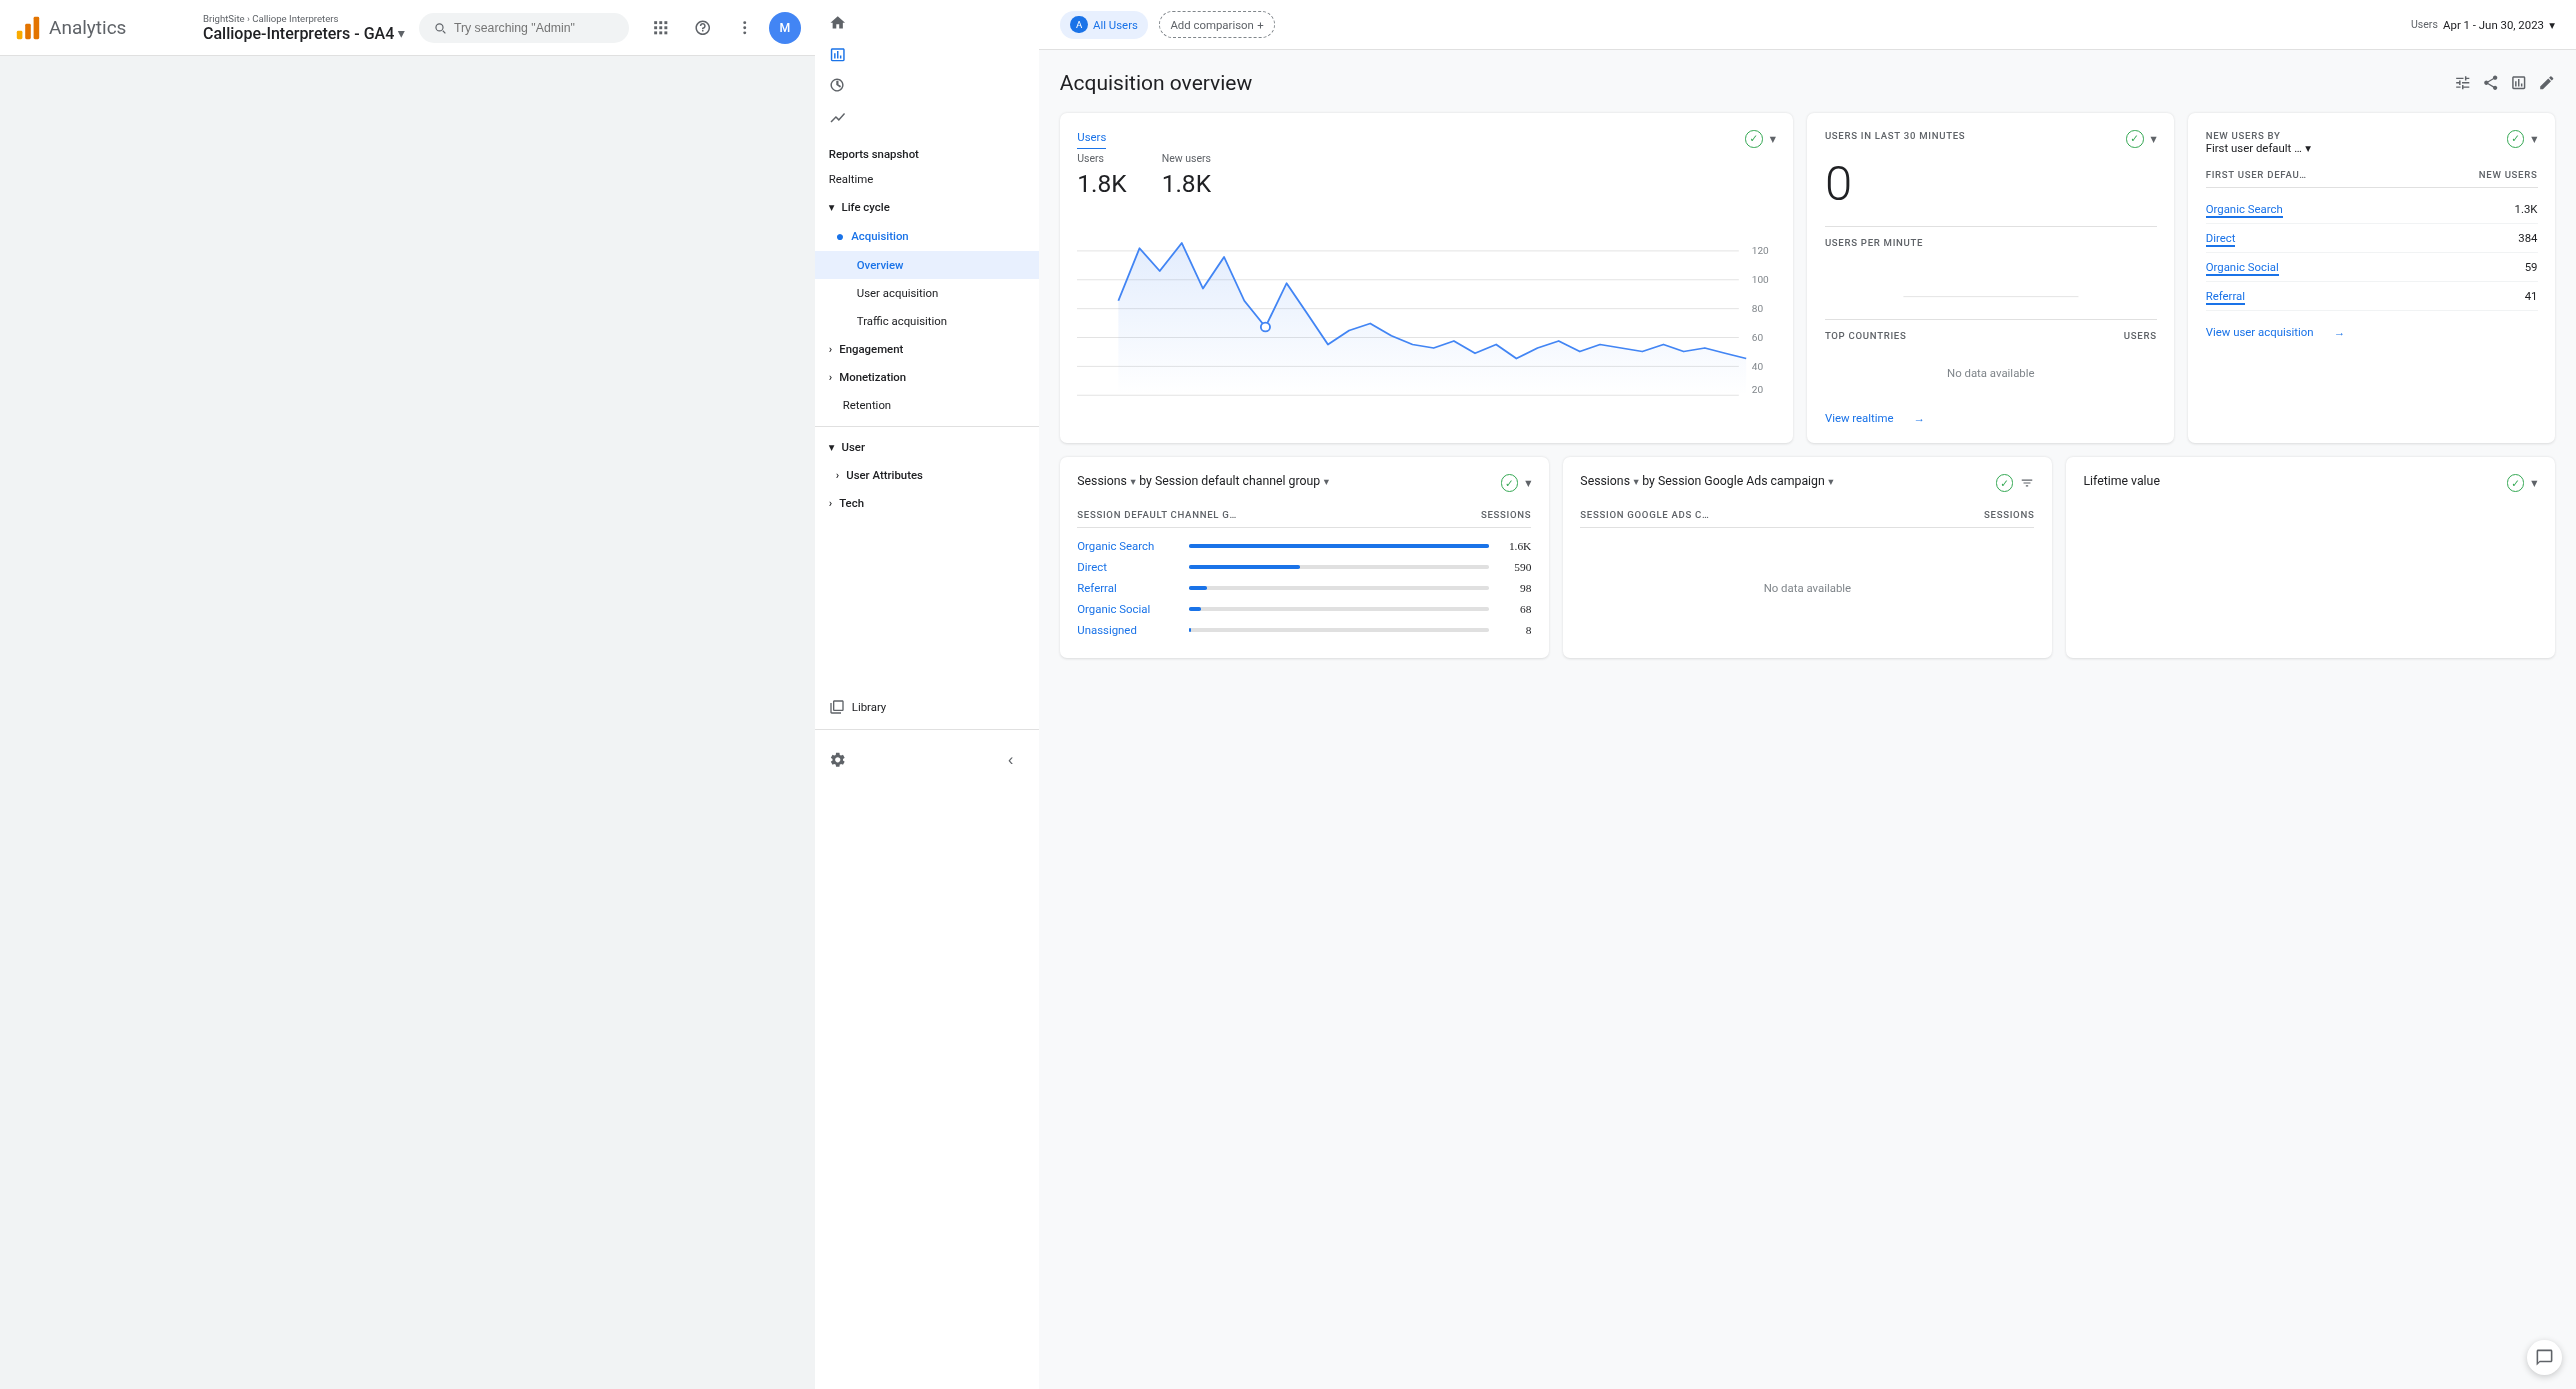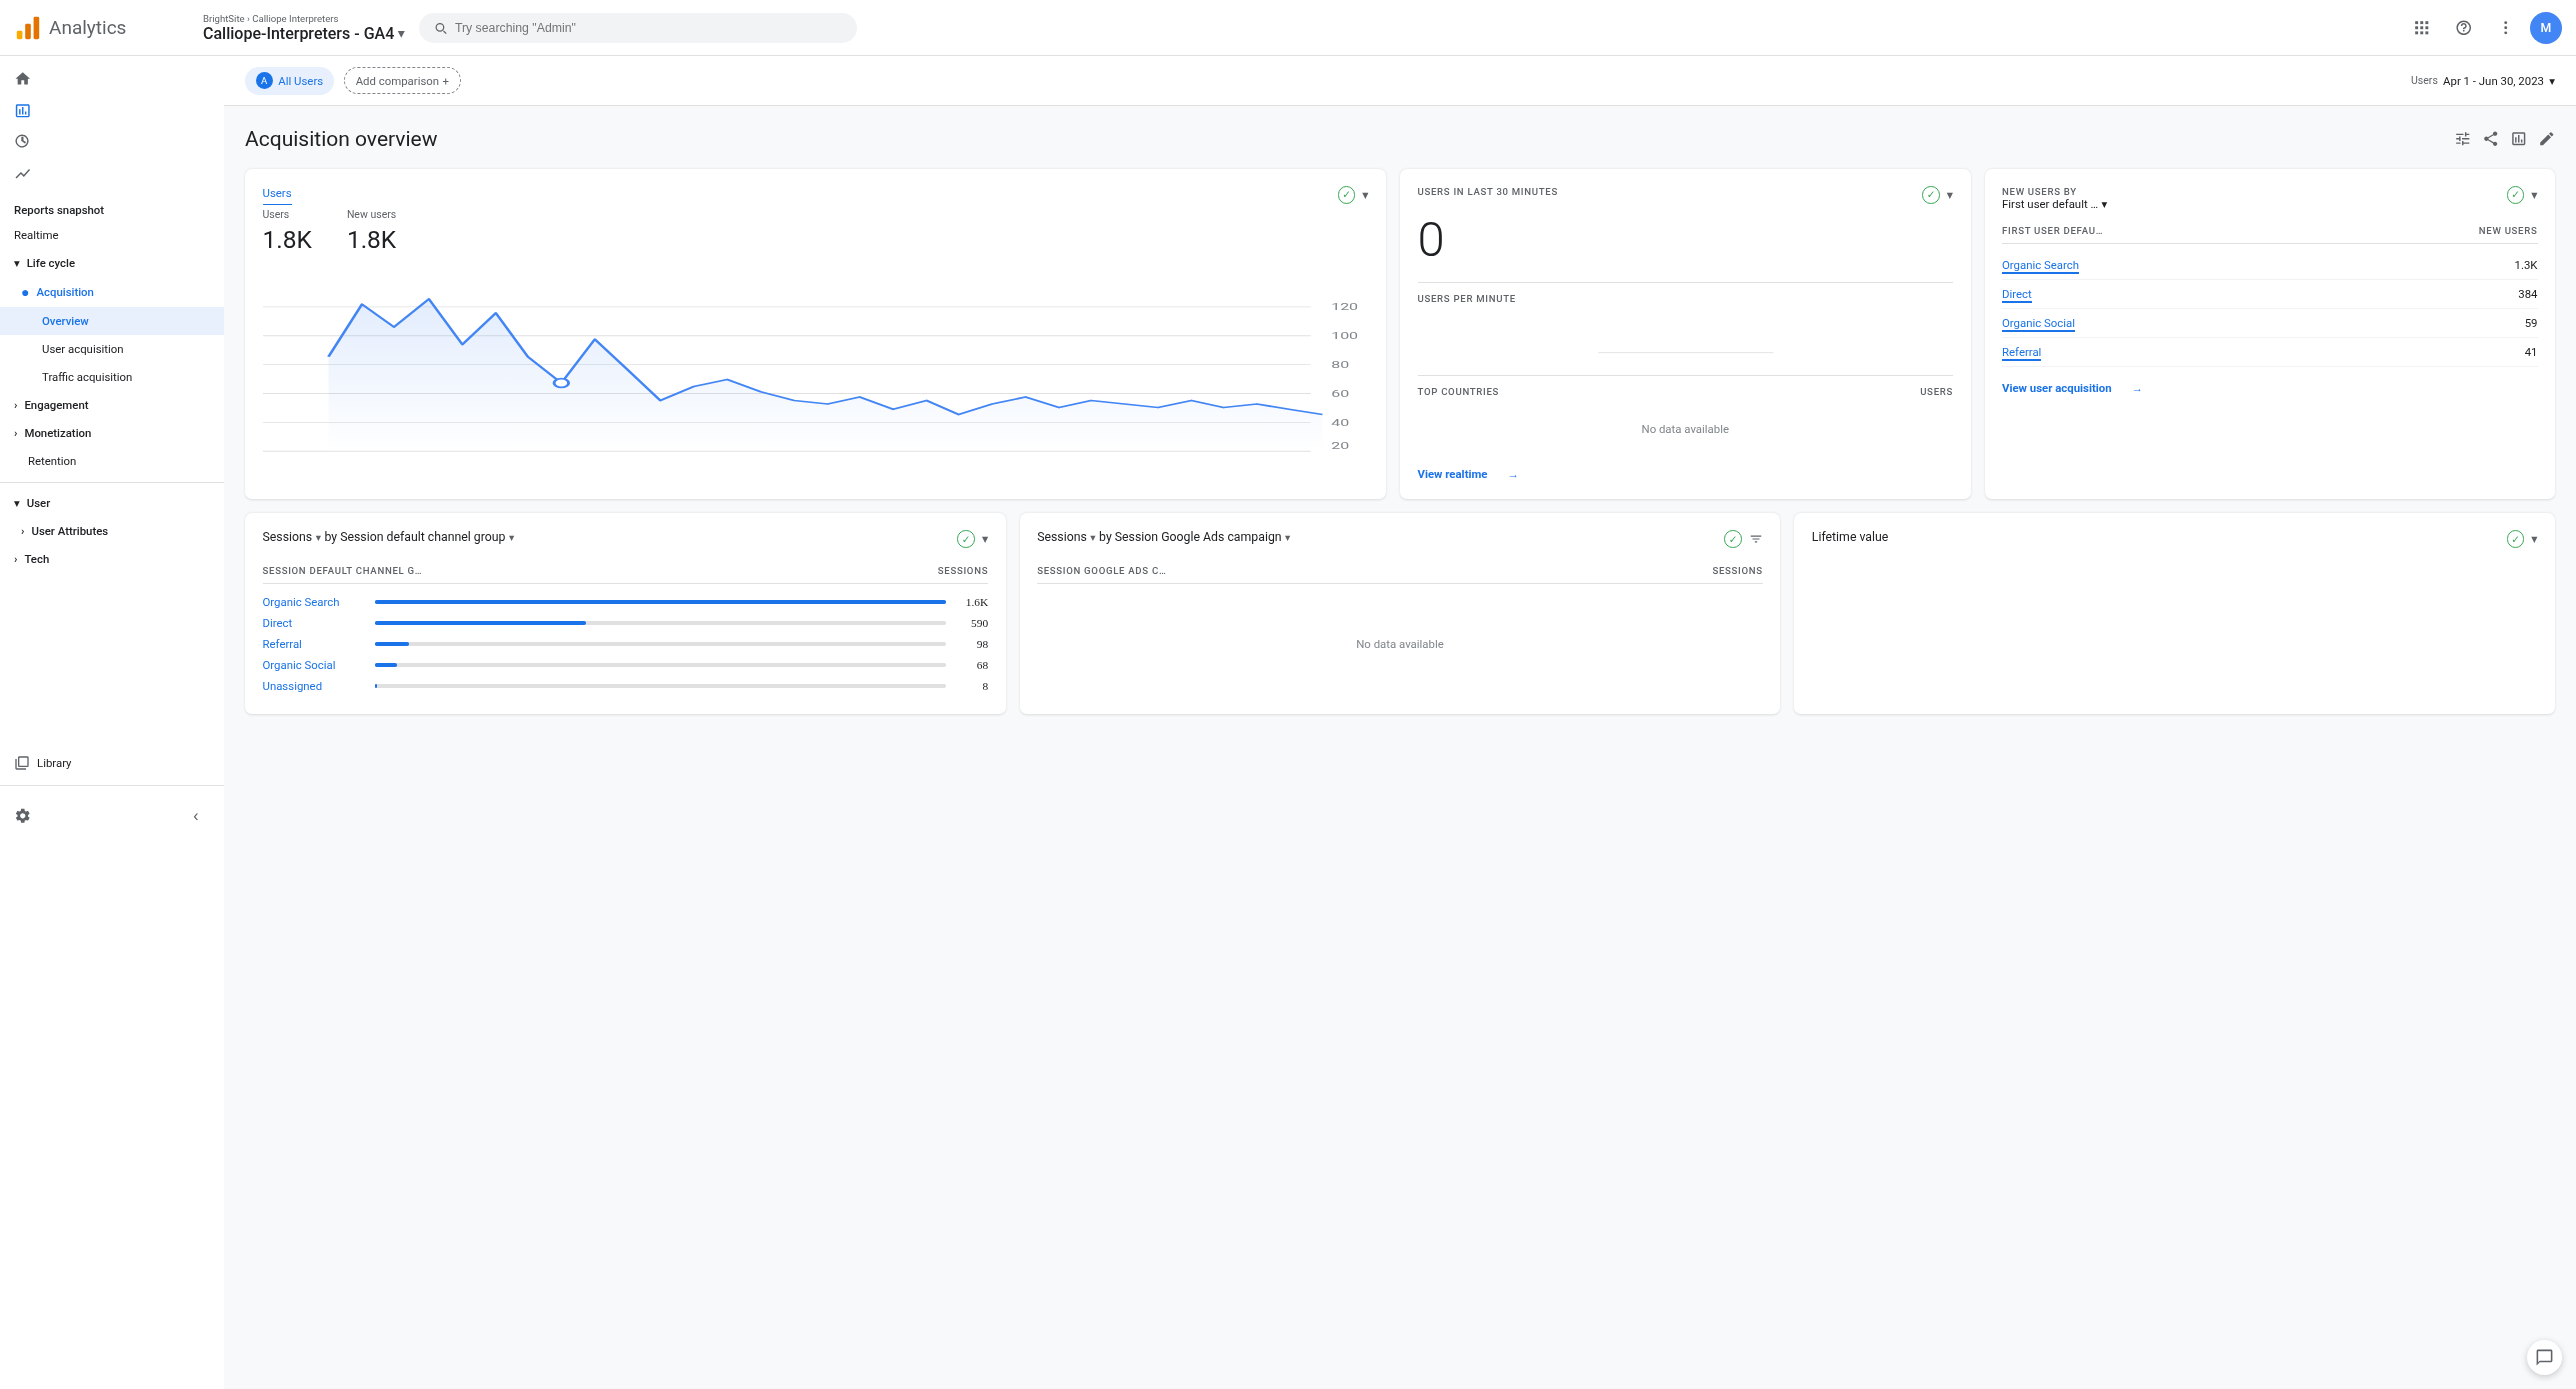--- a/index.html
+++ b/index.html
@@ -1,19 +1,19 @@
 <!DOCTYPE html>
 <html style="font-size:14px"><head>
   <meta charset="utf-8">
   <style>
     * { box-sizing: border-box; margin: 0; padding: 0; }
     body { font-family: 'Google Sans', Roboto, Arial, sans-serif; background: #f1f3f4; color: #202124; font-size: 12.3px; overflow: hidden; height: 100vh; }
 
     
-    .app-container { display: flex; flex-direction: column; height: 100vh; }
+    .app-container { display: flex; flex-direction: row; height: 100vh; }
     .top-bar { display: flex; align-items: center; height: 56px; background: #fff; padding: 0 14px; border-bottom: 0.9px solid #e0e0e0; z-index: 10; gap: 14px; }
     .main-area { display: flex; flex: 1; overflow: hidden; }
     .sidebar { width: 224px; background: #fff; overflow-y: auto; flex-shrink: 0; padding: 7px 0; }
     .content-area { flex: 1; overflow-y: auto; padding: 0; background: #f8f9fa; }
 
     
     .logo-area { display: flex; align-items: center; gap: 7px; min-width: 175px; }
     .logo-icon { width: 28px; height: 28px; }
     .app-title { font-size: 19px; color: #5f6368; font-weight: 400; }
     .breadcrumb { display: flex; flex-direction: column; }
@@ -59,21 +59,21 @@
     .chart-svg { width: 100%; height: 100%; }
     .selected-metric { display: flex; gap: 1.8px; align-items: center; margin-bottom: 3.5px; }
     .metric-tab { font-size: 11.4px; color: #1a73e8; border-bottom: 1.8px solid #1a73e8; padding-bottom: 3.5px; }
 
     
     .realtime-card .card-section-label { font-size: 9.6px; color: #5f6368; text-transform: uppercase; letter-spacing: 0.7px; font-weight: 500; margin-bottom: 7px; }
     .realtime-card .big-number { font-size: 49px; color: #202124; font-weight: 300; margin-bottom: 14px; }
     .realtime-card .section-divider { height: 0.9px; background: #e0e0e0; margin: 10.5px 0; }
     .no-data { color: #80868b; font-size: 11.4px; text-align: center; padding: 17.5px; }
     .countries-header { display: flex; justify-content: space-between; font-size: 9.6px; color: #5f6368; text-transform: uppercase; letter-spacing: 0.7px; font-weight: 500; margin-bottom: 7px; }
-    .view-link { color: #1a73e8; font-size: 11.4px; cursor: pointer; display: flex; align-items: flex-end; gap: 20px; margin-top: 14px; font-weight: bold; }
+    .view-link { color: #1a73e8; font-size: 11.4px; cursor: pointer; display: flex; align-items: flex-end; gap: 20px; margin-top: 14px; }
 
     
     .new-users-card .card-section-label { font-size: 9.6px; color: #5f6368; text-transform: uppercase; letter-spacing: 0.7px; font-weight: 500; }
     .new-users-card .subtitle { font-size: 11.4px; color: #202124; margin-bottom: 10.5px; display: flex; align-items: center; gap: 3.5px; cursor: pointer; }
     .table-header { display: flex; justify-content: space-between; font-size: 9.6px; color: #5f6368; text-transform: uppercase; letter-spacing: 0.7px; font-weight: 500; padding-bottom: 7px; border-bottom: 0.9px solid #e0e0e0; margin-bottom: 7px; }
     .table-row { display: flex; justify-content: space-between; align-items: center; padding: 7px 0; border-bottom: 0.9px solid #f1f3f4; font-size: 11.4px; }
     .table-row .row-label { color: #1a73e8; cursor: pointer; position: relative; }
     .table-row .row-label::after { content: ''; position: absolute; bottom: -1.8px; left: 0; right: 0; height: 1.8px; background: #1a73e8; }
     .table-row .row-value { color: #202124; }
     .sessions-card .card-title { font-size: 12.3px; color: #202124; margin-bottom: 10.5px; display: flex; align-items: center; gap: 3.5px; }

